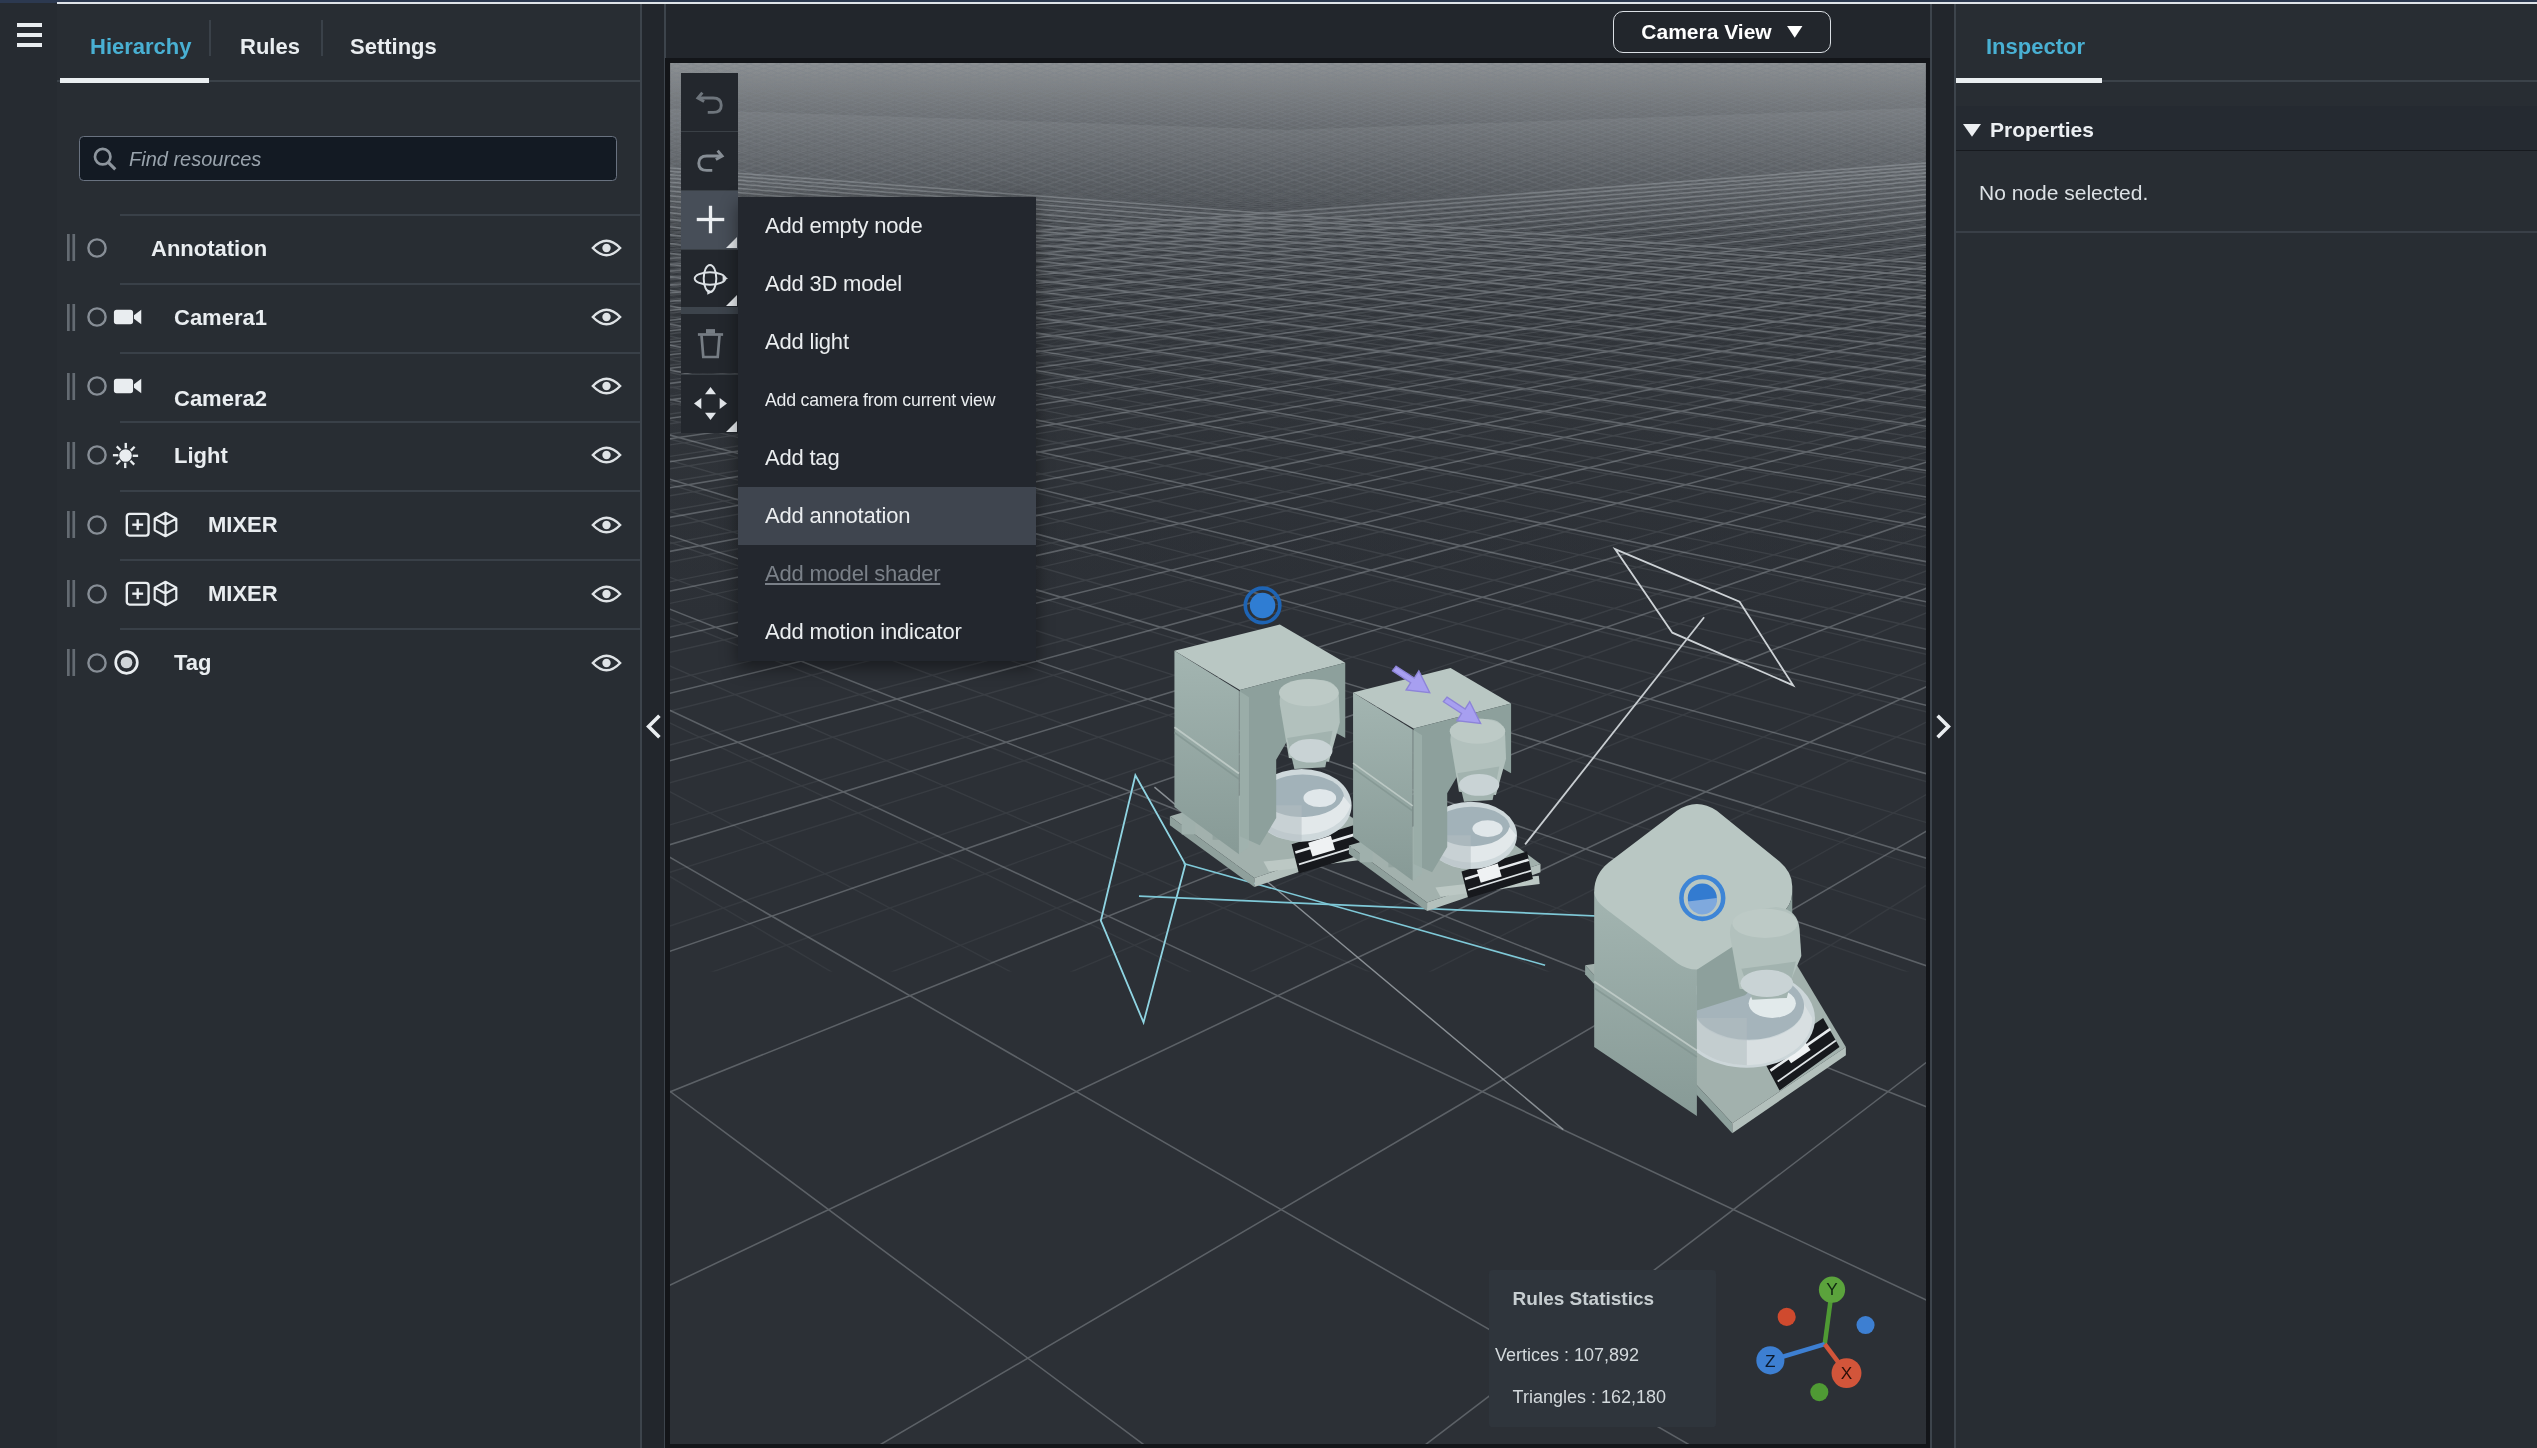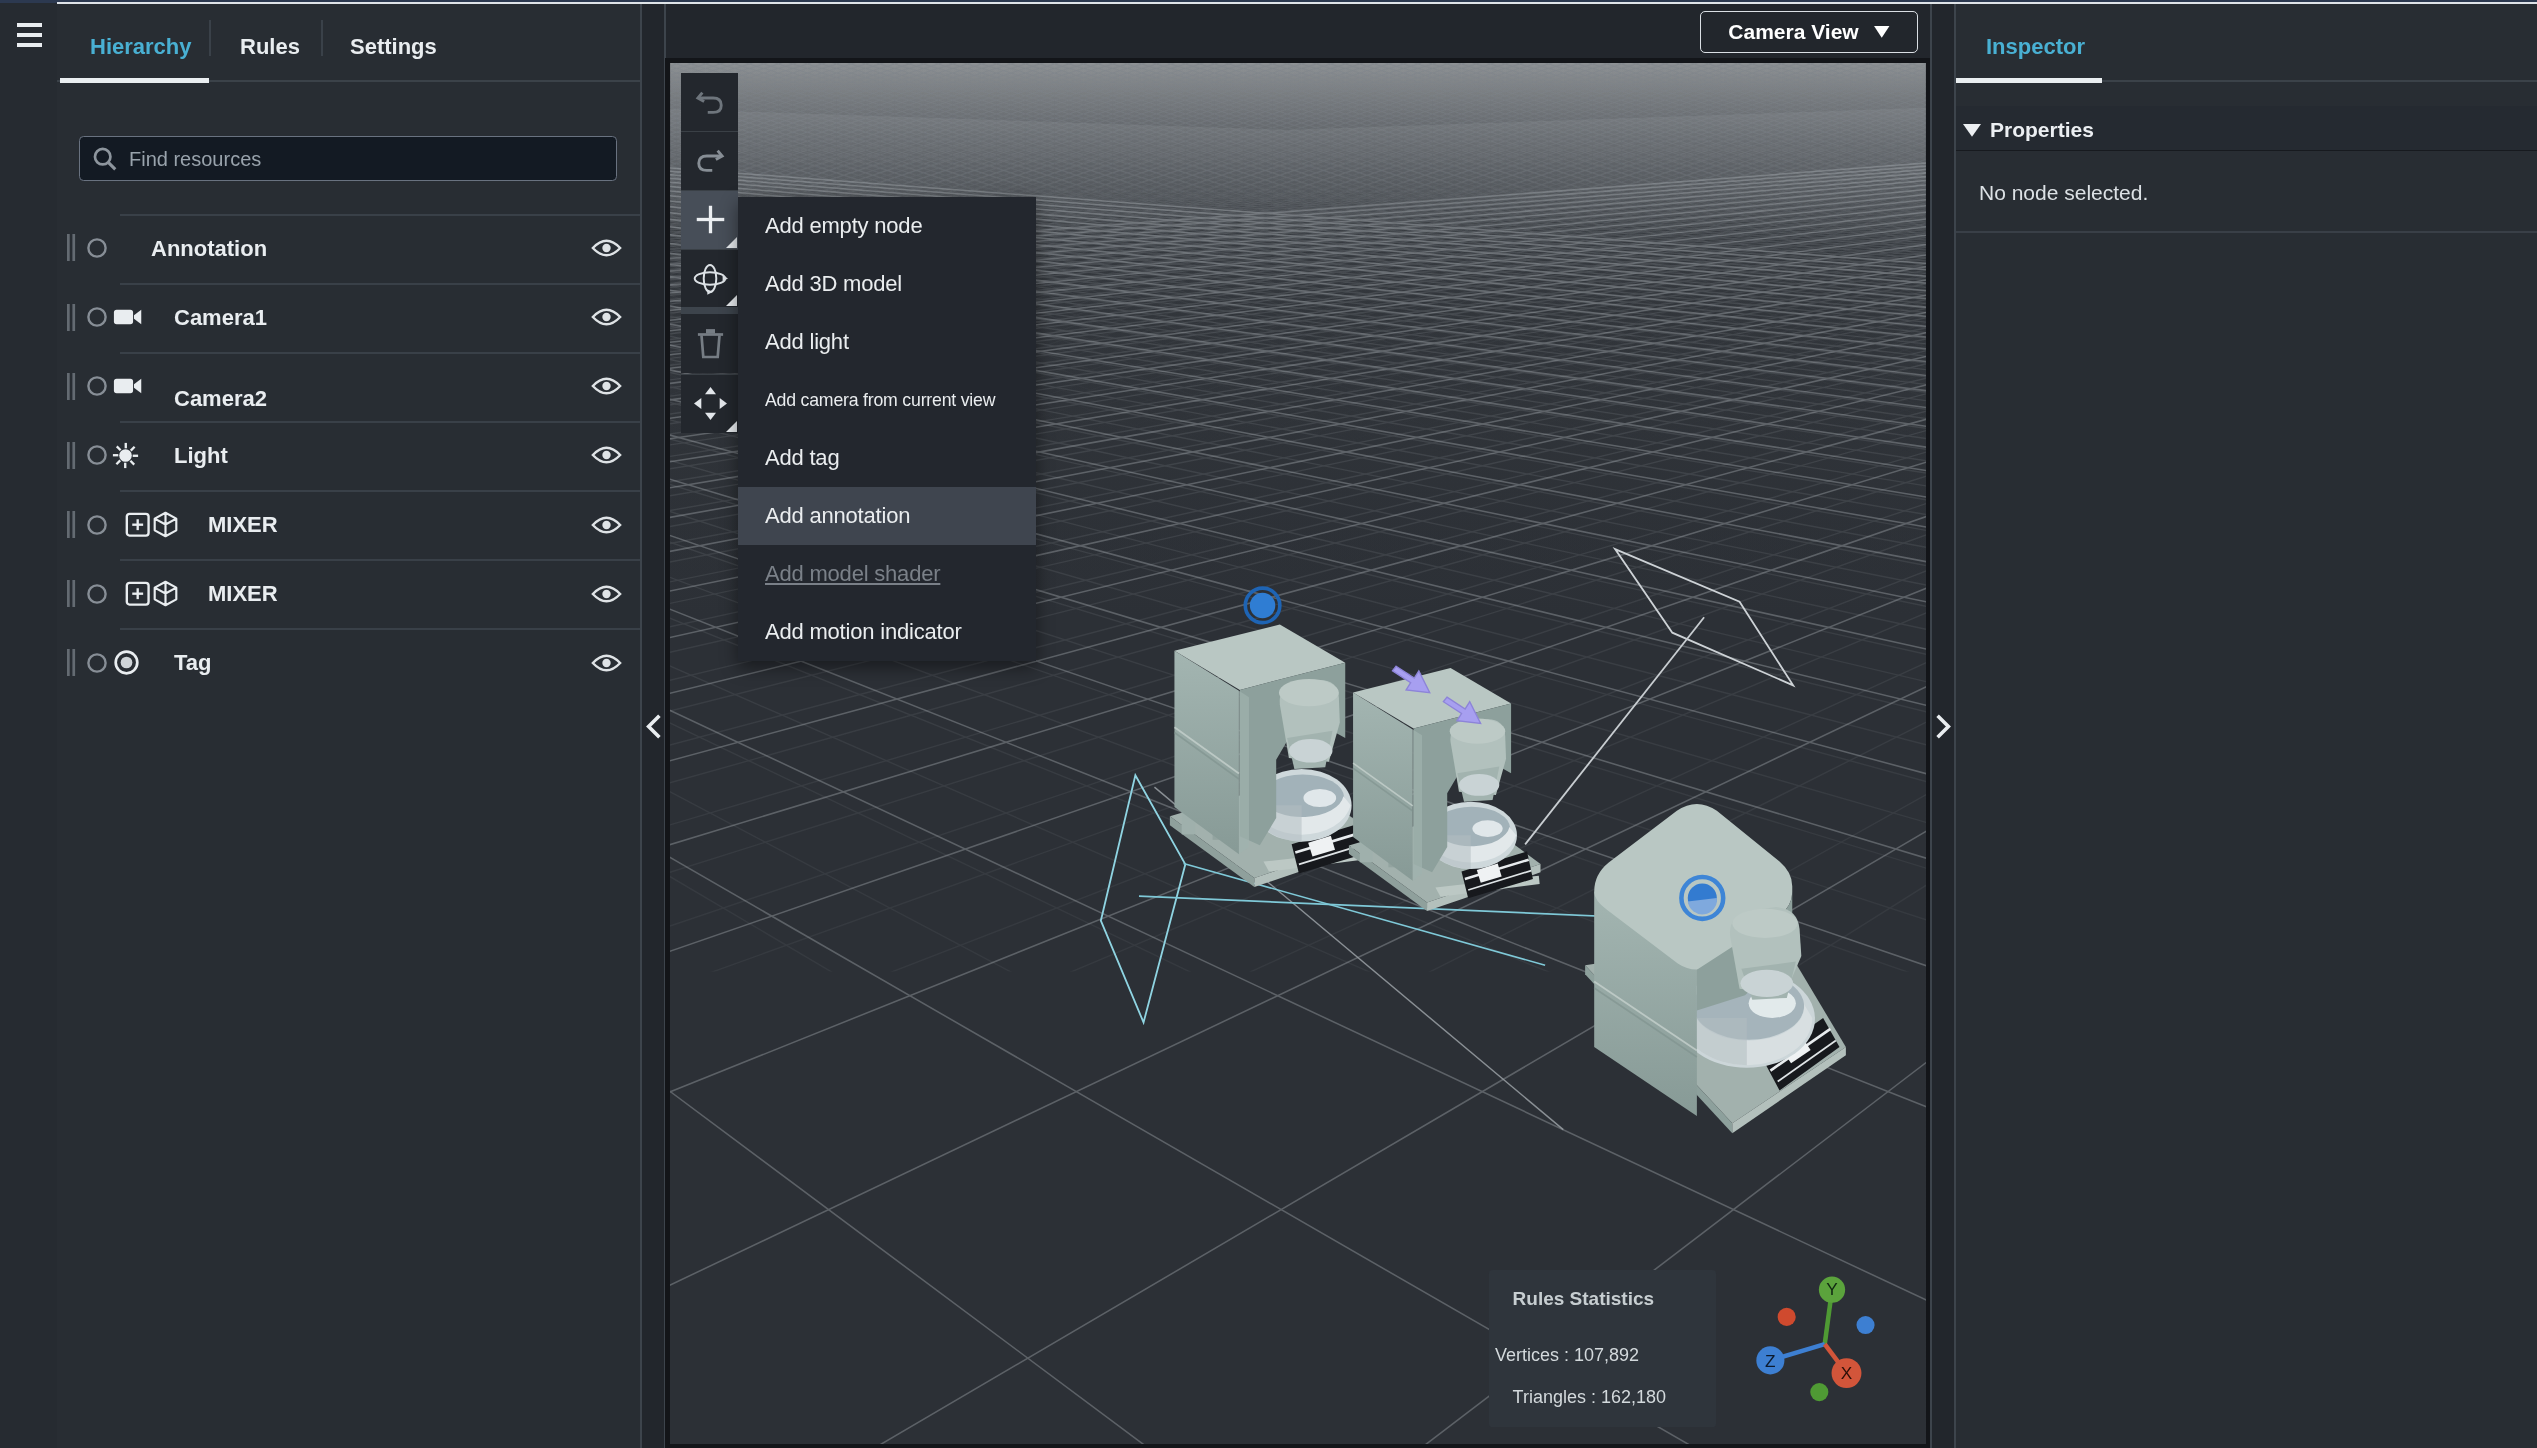--- a/index.html
+++ b/index.html
@@ -29,21 +29,21 @@
 <div class="abs" style="left:209px;top:20px;width:1.8px;height:36px;background:#3a4149"></div>
 <div class="abs" style="left:321px;top:20px;width:1.8px;height:36px;background:#3a4149"></div>
 <div class="abs" style="left:57px;top:80px;width:583px;height:1.8px;background:#3b4249"></div>
 <div class="abs" style="left:60px;top:78px;width:149px;height:4.5px;background:#eaeef1"></div>
 
 <div class="abs" style="left:79px;top:136px;width:538px;height:45px;background:#131a23;border:1.8px solid #697280;border-radius:4.5px"></div>
 <svg class="abs" style="left:91px;top:145px" width="27" height="27" viewBox="0 0 30 30">
     <circle cx="13" cy="13" r="8.6" fill="none" stroke="#8d959d" stroke-width="3"></circle>
     <line x1="19.5" y1="19.5" x2="27" y2="27" stroke="#8d959d" stroke-width="3.4"></line>
   </svg>
-<div class="abs" style="left:129px;top:138px;height:56px;line-height:42px;font-size:20px;color:#99a3ac">Find resources</div>
+<div class="abs" style="left:129px;top:138px;height:56px;line-height:42px;font-size:20px;font-style:italic;color:#99a3ac">Find resources</div>
 
 <div class="ic" style="left:66px;top:234px"><svg width="11" height="27" viewBox="0 0 12 30">
       <rect x="1" y="0" width="3" height="30" fill="#646b72"></rect>
       <rect x="7" y="0" width="3" height="30" fill="#646b72"></rect>
     </svg></div>
 <div class="ic" style="left:86px;top:237px"><svg width="22" height="22" viewBox="0 0 24 24">
       <circle cx="12" cy="12" r="9.4" fill="none" stroke="#878e96" stroke-width="2.6"></circle>
     </svg></div>
 <div class="rowlabel" style="left:151px;top:234px">Annotation</div>
 <div class="ic" style="left:591px;top:237px"><svg width="31" height="22" viewBox="0 0 34 24">
@@ -717,21 +717,21 @@
  <path d="M1857,992 A16 16 0 0 0 1889,988 L1857,992 Z" fill="#7fa9dd"></path>
 </g>
 <g fill="#a79ff0" stroke="#8d84d8" stroke-width="1.5">
  <path d="M1536,733 l20,13 5,-8 12,24 -26,-3 5,-8 -20,-13 z"></path>
  <path d="M1592,767 l20,13 5,-8 12,24 -26,-3 5,-8 -20,-13 z"></path>
 </g>
 <circle cx="1389" cy="666" r="19" fill="none" stroke="#1e64b4" stroke-width="4"></circle>
 <circle cx="1389" cy="666" r="14" fill="#2f7dd3"></circle>
 </svg>
 
-<div class="abs" style="left:1700px;top:11px;width:218px;height:42px;border:1.8px solid #dadfe4;border-radius:5px;display:flex;align-items:center;justify-content:center;gap:15.5px">
+<div class="abs" style="left:1613px;top:11px;width:218px;height:42px;border:1.8px solid #dadfe4;border-radius:10px;display:flex;align-items:center;justify-content:center;gap:15.5px">
   <span style="font-size:21px;font-weight:700;color:#fff">Camera View</span>
   <svg width="15.5" height="11.8" viewBox="0 0 17 13">
       <polygon points="0,0 17,0 8.5,13" fill="#fff"></polygon>
     </svg>
 </div>
 
 <div style="position:absolute;left:681px;top:73px;width:57px;height:58px;background:#23272d">
     <svg style="position:absolute;left:13.6px;top:15.5px" width="30" height="27" viewBox="0 0 33 30">
       <path d="M8 4 L3 10 L10 14" fill="none" stroke="#6e757c" stroke-width="3.2"></path>
       <path d="M4 10 L20 10 Q29 10 29 18 Q29 26 20 26 L14 26" fill="none" stroke="#6e757c" stroke-width="3.2"></path>

